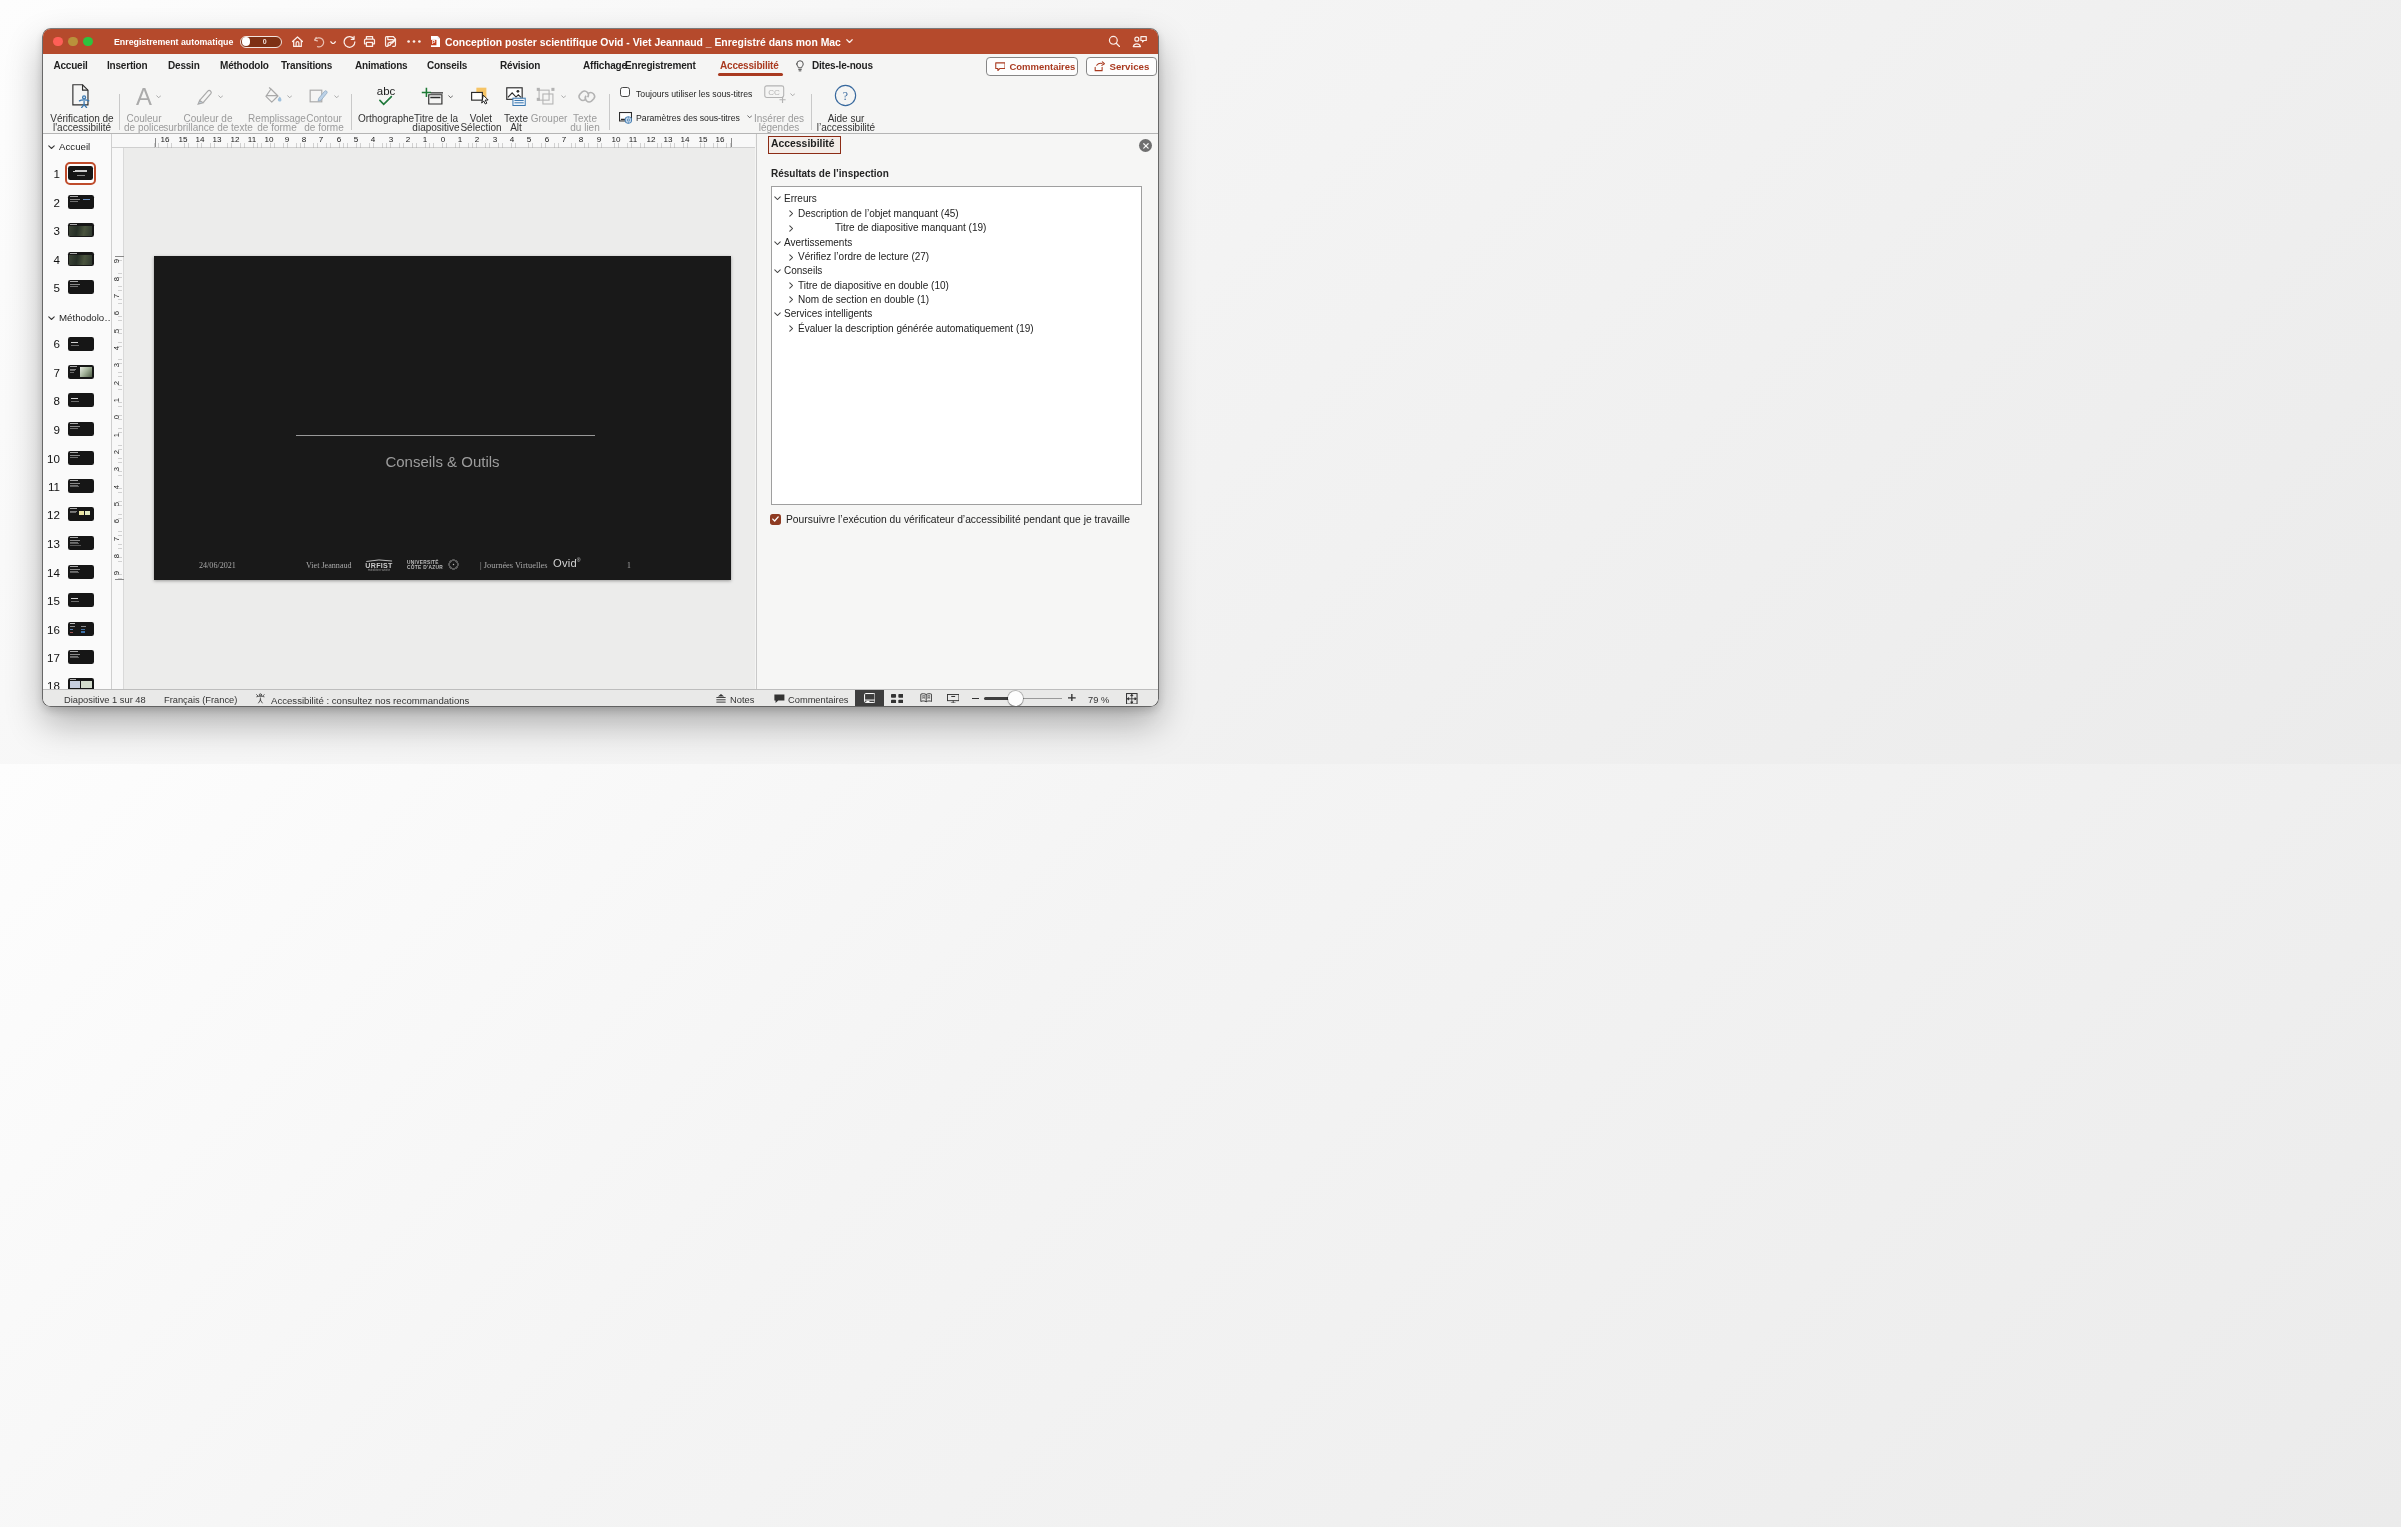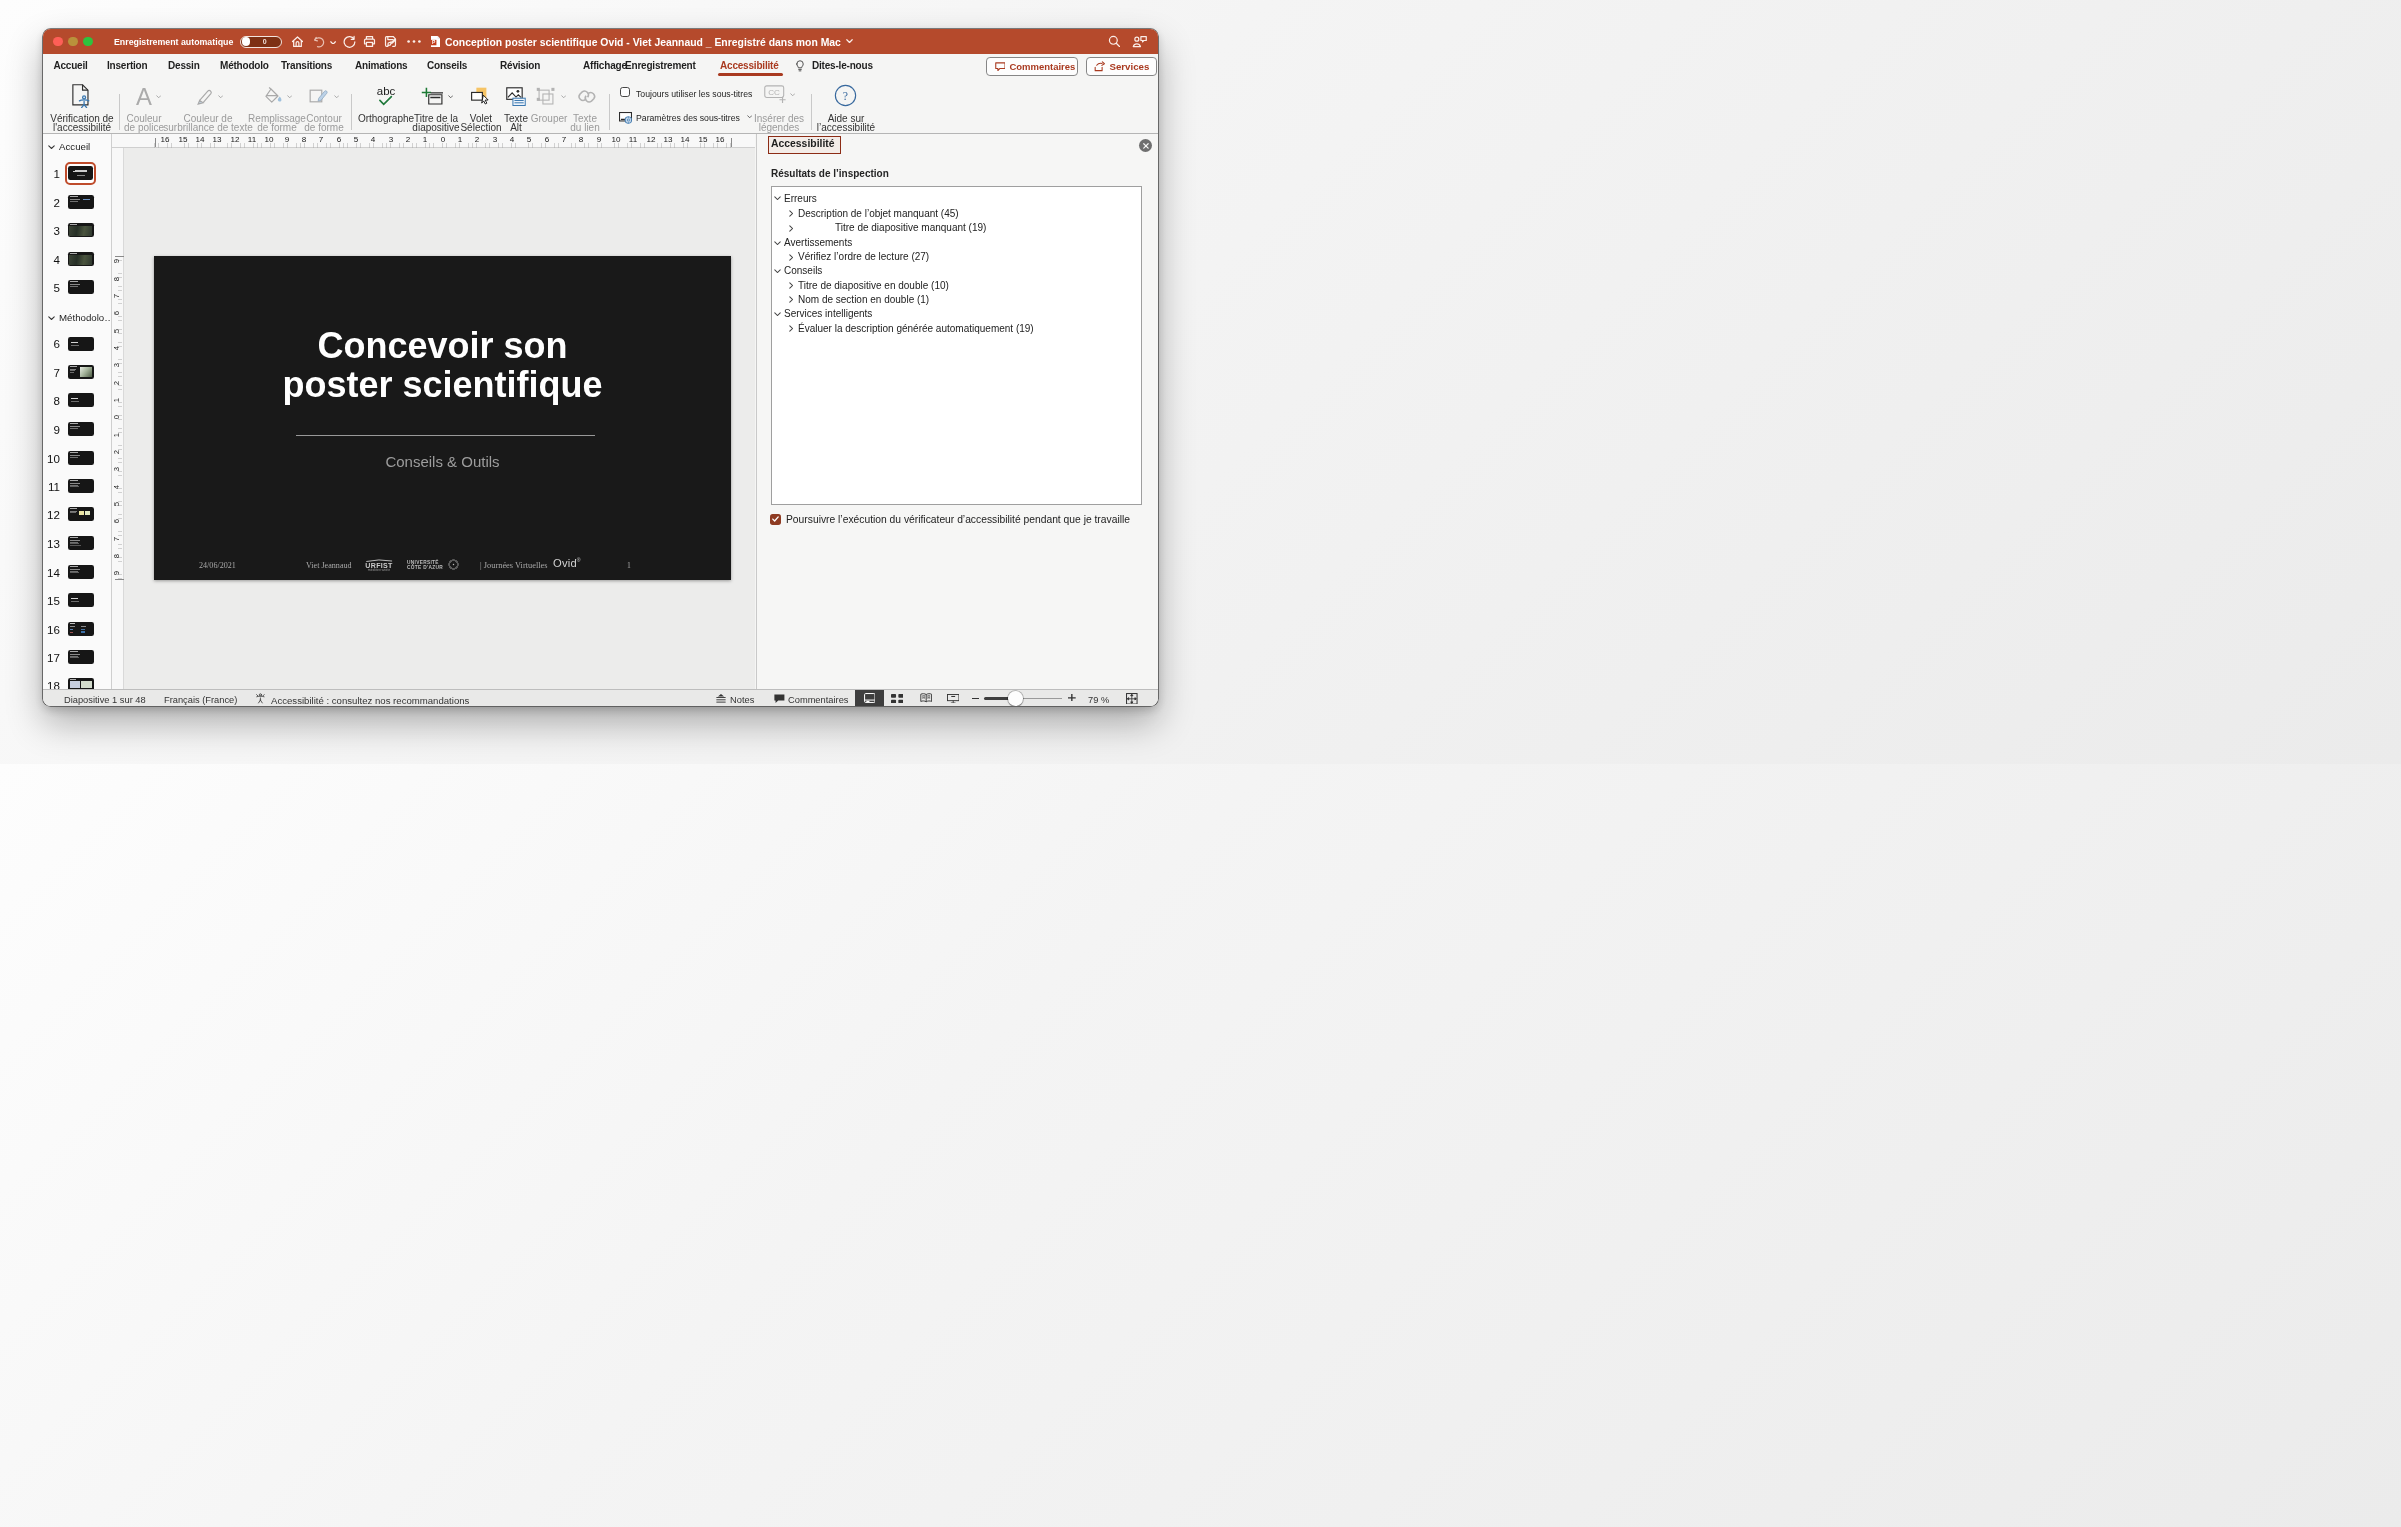--- a/index.html
+++ b/index.html
@@ -503,21 +503,20 @@
 <div class="vnum" style="left:73px;top:440px;">3</div>
 <div class="vnum" style="left:73px;top:458px;">4</div>
 <div class="vnum" style="left:73px;top:475px;">5</div>
 <div class="vnum" style="left:73px;top:492px;">6</div>
 <div class="vnum" style="left:73px;top:510px;">7</div>
 <div class="vnum" style="left:73px;top:527px;">8</div>
 <div class="vnum" style="left:73px;top:544px;">9</div>
 <div class="abs" style="left:72px;top:227px;width:9.3px;height:1.1px;background:#8a8a8a;"></div>
 <div class="abs" style="left:72px;top:550px;width:9.3px;height:1.1px;background:#8a8a8a;"></div>
 <div class="abs" style="left:111px;top:227px;width:577px;height:324px;background:#191919;box-shadow:0 0.8px 3.1px rgba(0,0,0,.35);">
-<div class="abs" style="left:0;top:70px;width:577px;text-align:center;color:#fff;font-weight:bold;font-size:36px;line-height:39px;letter-spacing:0px;">Concevoir son<br>poster scientifique</div>
 <div class="abs" style="left:142px;top:179px;width:299px;height:1.2px;background:#989898;"></div>
 <div class="abs" style="left:0;top:197px;width:577px;text-align:center;color:#9d9d9d;font-size:15px;">Conseils &amp; Outils</div>
 <div style="position:absolute;color:#a9a9a9;font-family:'Liberation Serif',serif;left:45px;top:305px;font-size:8.1px;">24/06/2021</div>
 <div style="position:absolute;color:#a9a9a9;font-family:'Liberation Serif',serif;left:152px;top:305px;font-size:8.1px;">Viet Jeannaud</div>
 <div class="abs" style="left:210px;top:303px;width:30px;height:12.4px;">
         <svg viewBox="0 0 39 16" width="30" height="12.4">
           <path d="M3 3.2 Q19 -0.6 36.5 2.6" fill="none" stroke="#c9c9c9" stroke-width="1.2"></path>
           <text x="19.5" y="11.5" font-size="9.2" font-weight="bold" fill="#cecece" text-anchor="middle" font-family="Liberation Sans" letter-spacing="0.4">URFIST</text>
           <text x="19.5" y="15.8" font-size="4.4" fill="#9d9d9d" text-anchor="middle" font-family="Liberation Sans" letter-spacing="0.3">méditerranée</text>
         </svg>

